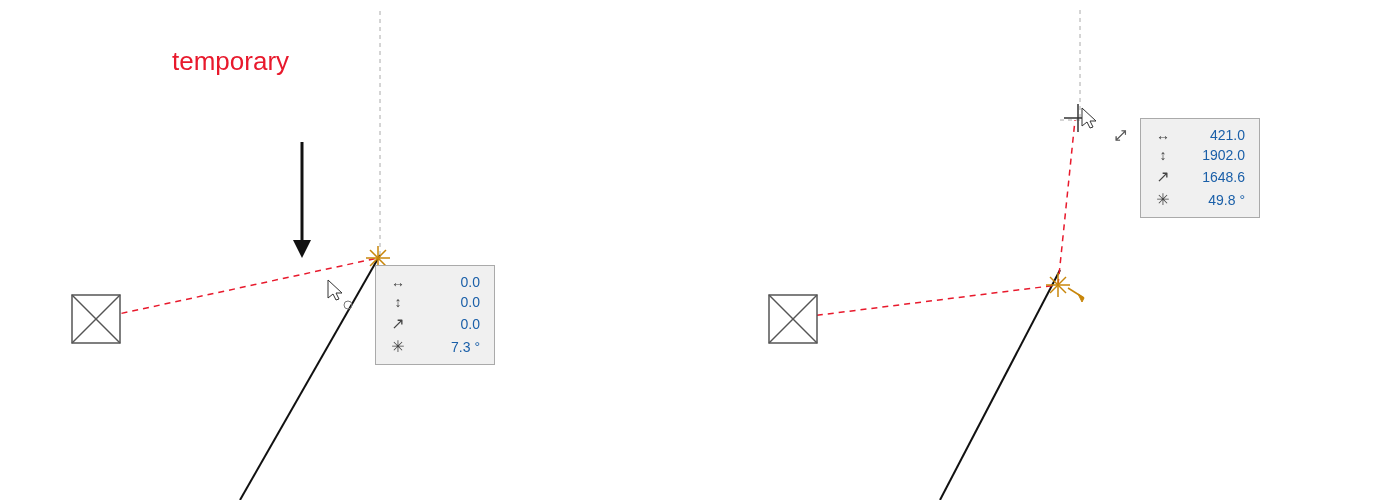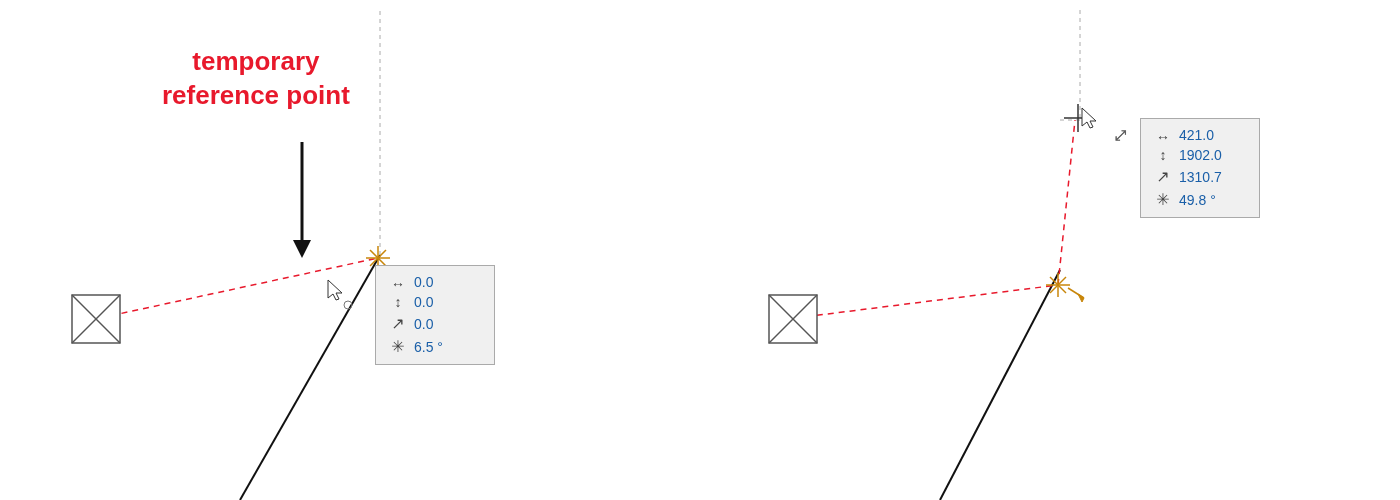--- a/index.html
+++ b/index.html
@@ -9,26 +9,25 @@
       background: #ffffff;
       overflow: hidden;
       position: relative;
       font-family: Arial, sans-serif;
     }
 
     
     .annotation-label {
       position: absolute;
       top: 45px;
-      left: 162px;
+      left: 172px;
       color: #e8192c;
       font-size: 26px;
-      font-weight: 700;
+      font-weight: 400;
       line-height: 1.3;
-      text-align: center;
       pointer-events: none;
     }
 
     
     .info-box {
       position: absolute;
       background: #f0f0f0;
       border: 1px solid #aaa;
       padding: 6px 10px;
       min-width: 120px;
@@ -41,21 +40,21 @@
       padding: 2px 4px;
       font-size: 14px;
       color: #333;
     }
     .info-box td.icon-cell {
       width: 24px;
       text-align: center;
       color: #444;
     }
     .info-box td.value-cell {
-      text-align: left;
+      text-align: right;
       color: #1a5fa8;
       font-size: 14px;
       min-width: 60px;
     }
 
     
     .main-svg {
       position: absolute;
       top: 0; left: 0;
       width: 1400px;
@@ -130,60 +129,59 @@
   </g>
 
   <g transform="translate(1068,288)" fill="#c8860a" stroke="#c8860a" stroke-width="1">
     <line x1="0" y1="0" x2="16" y2="10" stroke-width="1.5"></line>
     <polygon points="16,10 10,6 14,14" fill="#c8860a"></polygon>
   </g>
 </svg>
 
 <div class="annotation-label">
   <span>temporary</span><br>
-  <span>reference point</span>
 </div>
 
 <div class="info-box" style="left: 375px; top: 265px;">
   <table>
     <tbody>
         <tr>
       <td class="icon-cell">↔</td>
       <td class="value-cell">0.0</td>
     </tr>
     <tr>
       <td class="icon-cell">↕</td>
       <td class="value-cell">0.0</td>
     </tr>
     <tr>
       <td class="icon-cell" style="font-size:16px;">↗</td>
       <td class="value-cell">0.0</td>
     </tr>
     <tr>
       <td class="icon-cell" style="font-size:16px;">✳</td>
-      <td class="value-cell">6.5 °</td>
+      <td class="value-cell">7.3 °</td>
     </tr>
   </tbody>
     </table>
 </div>
 
 <div class="info-box" style="left: 1140px; top: 118px;">
   <table>
     <tbody>
         <tr>
       <td class="icon-cell">↔</td>
       <td class="value-cell">421.0</td>
     </tr>
     <tr>
       <td class="icon-cell">↕</td>
       <td class="value-cell">1902.0</td>
     </tr>
     <tr>
       <td class="icon-cell" style="font-size:16px;">↗</td>
-      <td class="value-cell">1310.7</td>
+      <td class="value-cell">1648.6</td>
     </tr>
     <tr>
       <td class="icon-cell" style="font-size:16px;">✳</td>
       <td class="value-cell">49.8 °</td>
     </tr>
   </tbody>
     </table>
 </div>
 
 </body></html>

